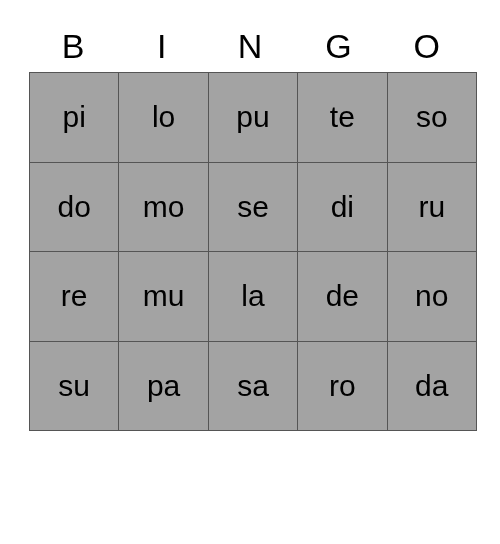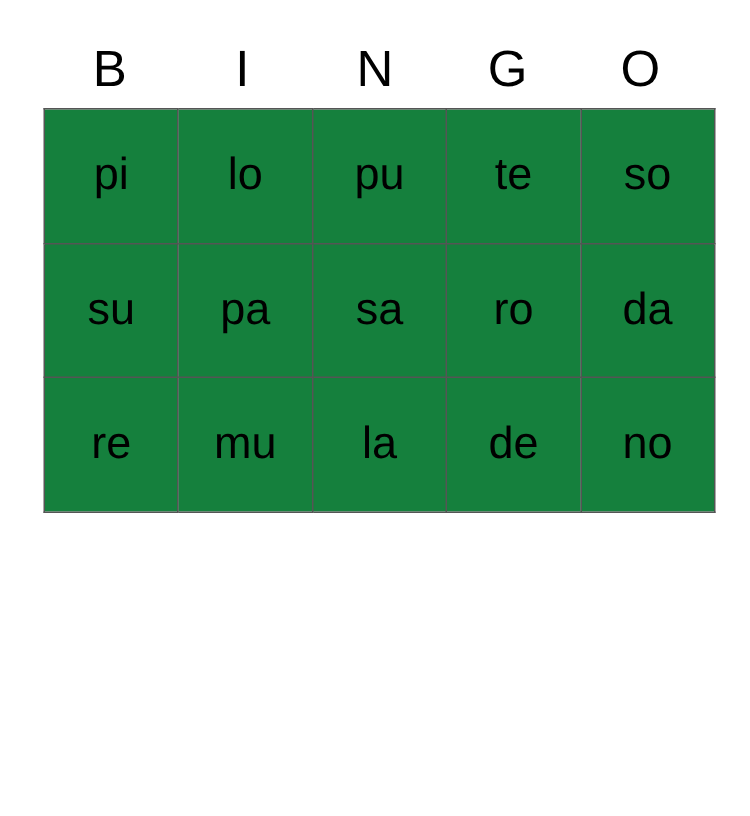--- a/index.html
+++ b/index.html
@@ -48,21 +48,21 @@
     width: 88.4px;
     height: 88.6px;
     border: 1px solid #555555;
     text-align: center;
     vertical-align: middle;
     font-size: 30px;
     font-weight: 400;
     line-height: 1;
     color: #000000;
     padding: 0;
-    background: #15803d;
+    background: #a3a3a3;
   }
 </style>
 </head>
 <body>
 
 <div id="card">
 
   <div id="header-row">
     <div class="header-cell">B</div>
     <div class="header-cell">I</div>
@@ -74,29 +74,36 @@
   <table id="grid">
     <tbody>
       <tr>
         <td>pi</td>
         <td>lo</td>
         <td>pu</td>
         <td>te</td>
         <td>so</td>
       </tr>
       <tr>
-        <td>su</td>
-        <td>pa</td>
-        <td>sa</td>
-        <td>ro</td>
-        <td>da</td>
+        <td>do</td>
+        <td>mo</td>
+        <td>se</td>
+        <td>di</td>
+        <td>ru</td>
       </tr>
       <tr>
         <td>re</td>
         <td>mu</td>
         <td>la</td>
         <td>de</td>
         <td>no</td>
       </tr>
+      <tr>
+        <td>su</td>
+        <td>pa</td>
+        <td>sa</td>
+        <td>ro</td>
+        <td>da</td>
+      </tr>
     </tbody>
   </table>
 
 </div>
 
 </body></html>

